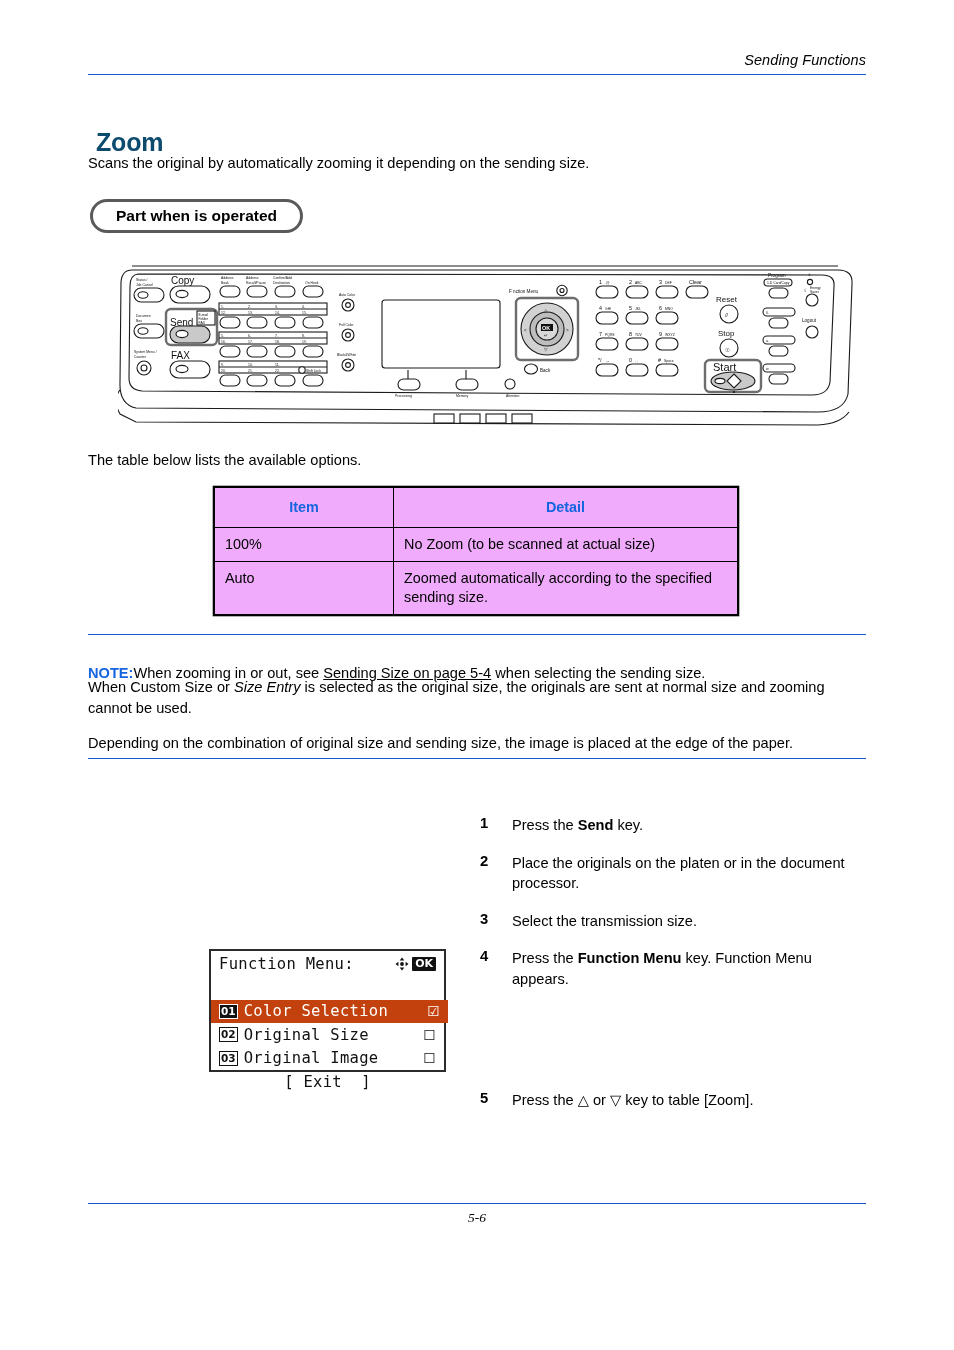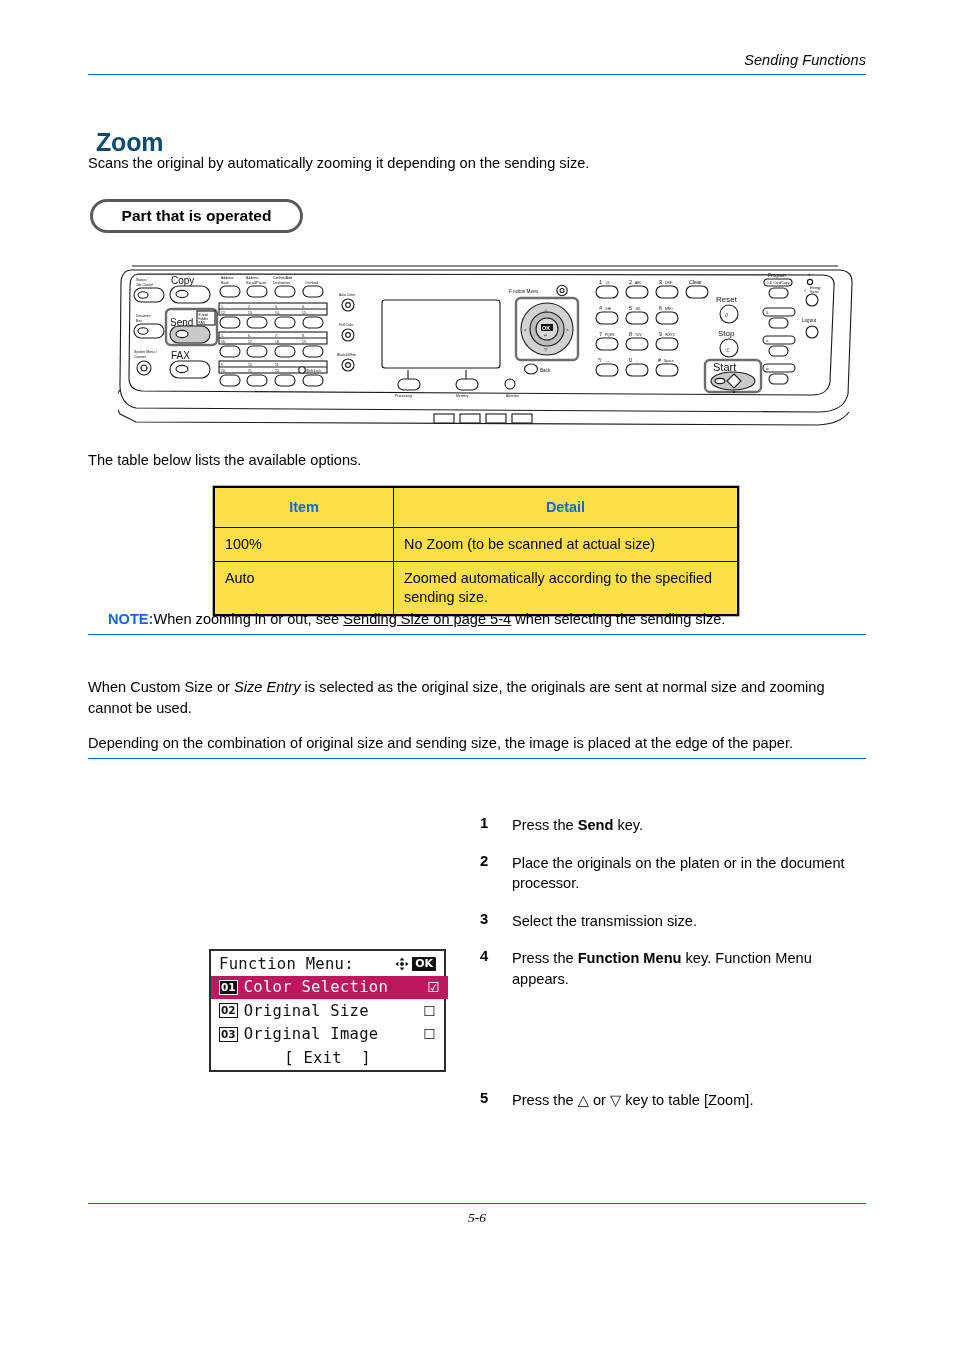--- a/index.html
+++ b/index.html
@@ -101,21 +101,21 @@
     left: 88px; top: 452px;
     font-size: 14.6px;
   }
 
   
   table.opts {
     position: absolute;
     left: 214px; top: 487px;
     width: 524px;
     border-collapse: collapse;
-    background: #fde047;
+    background: #f0abfc;
   }
   table.opts th, table.opts td {
     border: 1.3px solid #000;
     padding: 7px 10px;
     font-size: 14.4px;
     vertical-align: top;
     line-height: 19px;
   }
   table.opts thead th {
     color: #1565e0;
@@ -137,21 +137,21 @@
   }
   .note-rule.r1 { top: 634px; }
   .note-rule.r2 { top: 758px; }
   .note-body {
     position: absolute;
     left: 88px;
     width: 780px;
     font-size: 14.6px;
     line-height: 21px;
   }
-  .note-body.p1 { top: 609px; margin-left: 20px; }
+  .note-body.p1 { top: 663px; }
   .note-body.p2 { top: 677px; }
   .note-body.p3 { top: 733px; }
   .note-label {
     color: #1565e0;
     font-weight: bold;
   }
   .u { text-decoration: underline; }
   .it { font-style: italic; }
 
   .proc-lead {
@@ -223,28 +223,29 @@
     color: #fff;
     font-size: 11px;
     font-weight: bold;
     font-family: "DejaVu Sans", sans-serif;
     padding: 1px 3px 1px 3px;
     line-height: 12px;
     border-radius: 1px;
     letter-spacing: 0;
   }
   .lcd-row.selected {
-    background: #be185d;
+    background: #c2410c;
     color: #fff;
     margin-left: -8px;
     margin-right: -8px;
     padding-left: 8px;
     padding-right: 8px;
     width: 237px;
     box-sizing: border-box;
+    margin-top: 24px;
   }
   .lcd-row .num {
     display: inline-block;
     border: 1.4px solid currentColor;
     font-size: 10.5px;
     font-family: "DejaVu Sans", sans-serif;
     font-weight: bold;
     line-height: 11px;
     padding: 1px 1px;
     margin-right: 6px;
@@ -273,21 +274,21 @@
 
 <div class="page">
 
   <div class="header-text">Sending Functions</div>
   <div class="rule-top"></div>
 
   <h1 class="section-title">Zoom</h1>
   <div class="intro">Scans the original by automatically zooming it depending on the sending size.</div>
 
   <div class="pill">
-    <span>Part that is operated</span>
+    <span>Part when is operated</span>
   </div>
 
   <div class="panel-wrap">
     <svg width="740" height="165" viewBox="0 0 740 165" xmlns="http://www.w3.org/2000/svg">
       <defs>
         <style>
           .pl { fill:none; stroke:#1a1a1a; stroke-width:1.1; }
           .pk { fill:#fff; stroke:#1a1a1a; stroke-width:1.1; }
           .tx { font-family:"Liberation Sans", sans-serif; fill:#111; }
           .t5 { font-size:4.6px; }

